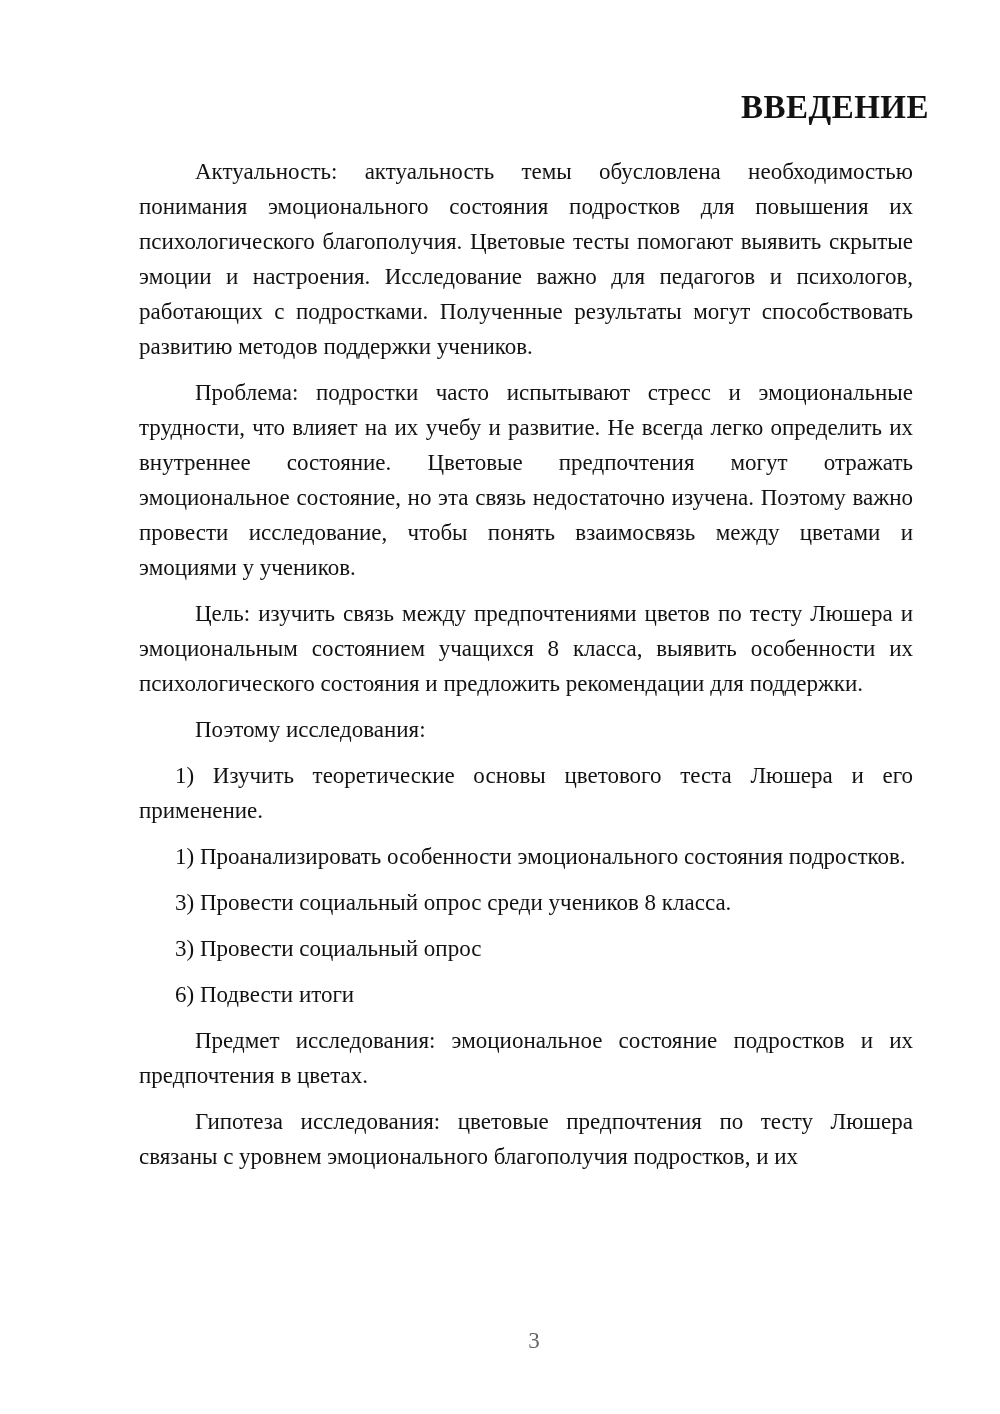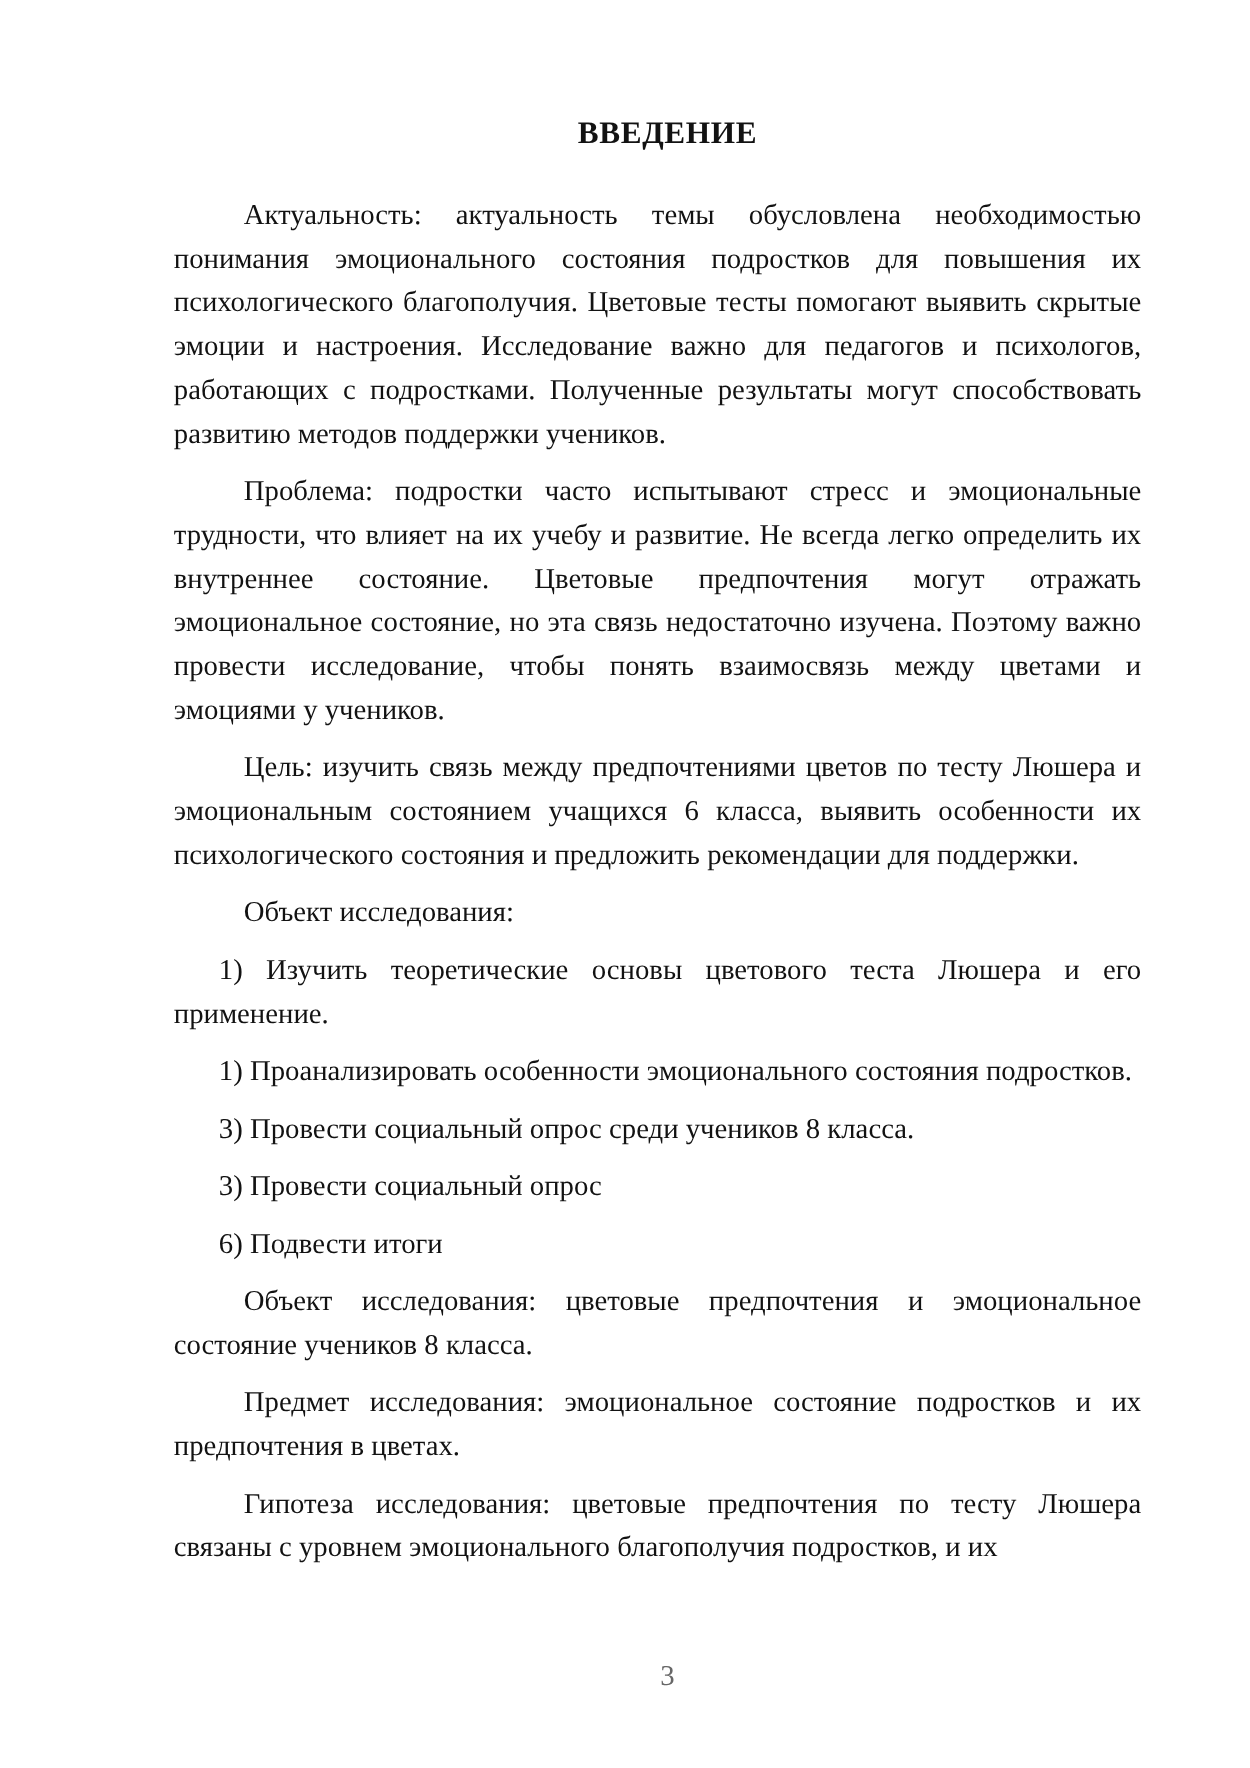--- a/index.html
+++ b/index.html
@@ -16,24 +16,24 @@
     color: #121212;
     overflow: hidden;
   }
   .content {
     position: absolute;
     left: 139px;
     top: 92px;
     width: 790px;
   }
   .doc-title {
-    font-size: 25px;
+    font-size: 33px;
     line-height: 30px;
     font-weight: bold;
-    text-align: center;
+    text-align: right;
     letter-spacing: 0.5px;
     margin: 0 0 32px 0;
   }
   .para {
     font-size: 23px;
     line-height: 35px;
     margin: 0 16px 11px 0;
     text-align: justify;
     text-align-last: left;
     text-indent: 56px;
@@ -57,35 +57,34 @@
 <body>
 
 <div class="page">
   <div class="content">
     <h1 class="doc-title">ВВЕДЕНИЕ</h1>
 
     <p class="para">Актуальность: актуальность темы обусловлена необходимостью понимания эмоционального состояния подростков для повышения их психологического благополучия. Цветовые тесты помогают выявить скрытые эмоции и настроения. Исследование важно для педагогов и психологов, работающих с подростками. Полученные результаты могут способствовать развитию методов поддержки учеников.</p>
 
     <p class="para">Проблема: подростки часто испытывают стресс и эмоциональные трудности, что влияет на их учебу и развитие. Не всегда легко определить их внутреннее состояние. Цветовые предпочтения могут отражать эмоциональное состояние, но эта связь недостаточно изучена. Поэтому важно провести исследование, чтобы понять взаимосвязь между цветами и эмоциями у учеников.</p>
 
-    <p class="para">Цель: изучить связь между предпочтениями цветов по тесту Люшера и эмоциональным состоянием учащихся 6 класса, выявить особенности их психологического состояния и предложить рекомендации для поддержки.</p>
+    <p class="para">Цель: изучить связь между предпочтениями цветов по тесту Люшера и эмоциональным состоянием учащихся 8 класса, выявить особенности их психологического состояния и предложить рекомендации для поддержки.</p>
 
-    <p class="para">Объект исследования:</p>
+    <p class="para">Поэтому исследования:</p>
 
     <p class="para list">1) Изучить теоретические основы цветового теста Люшера и его применение.</p>
 
     <p class="para list">1) Проанализировать особенности эмоционального состояния подростков.</p>
 
     <p class="para list">3) Провести социальный опрос среди учеников 8 класса.</p>
 
     <p class="para list">3) Провести социальный опрос</p>
 
     <p class="para list">6) Подвести итоги</p>
 
-    <p class="para">Объект исследования: цветовые предпочтения и эмоциональное состояние учеников 8 класса.</p>
 
     <p class="para">Предмет исследования: эмоциональное состояние подростков и их предпочтения в цветах.</p>
 
     <p class="para">Гипотеза исследования: цветовые предпочтения по тесту Люшера связаны с уровнем эмоционального благополучия подростков, и их</p>
   </div>
 
   <div class="page-number">3</div>
 </div>
 
 </body></html>

